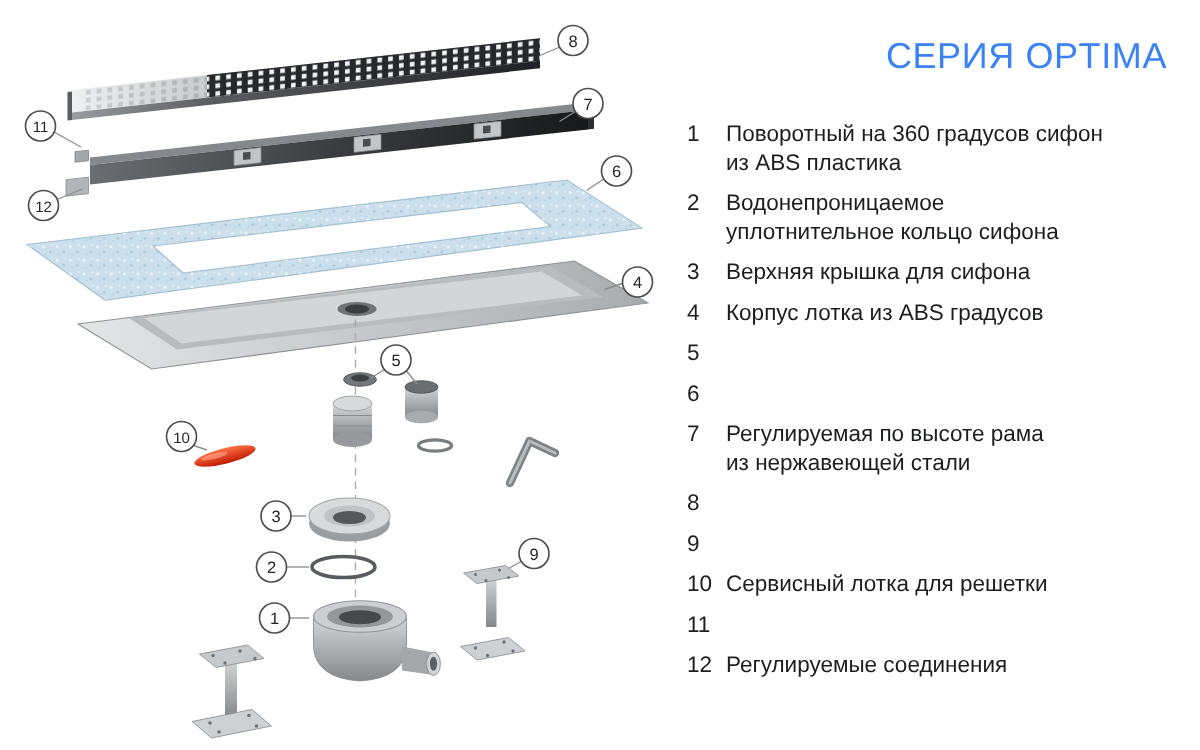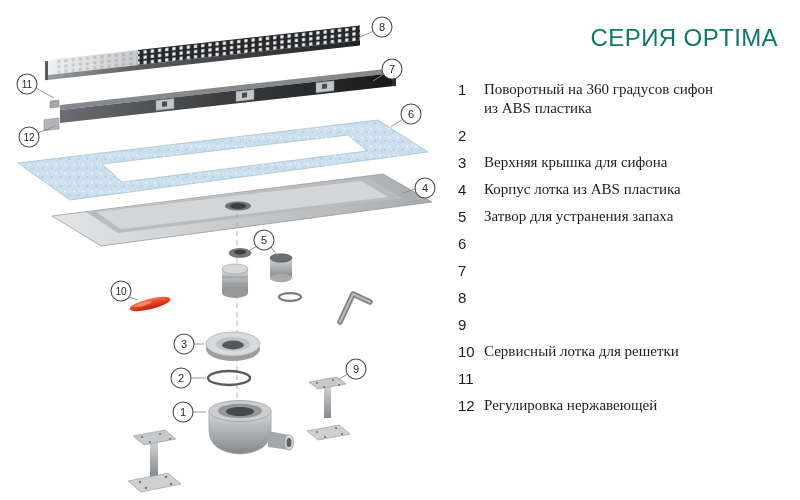--- a/index.html
+++ b/index.html
@@ -1,24 +1,24 @@
 <!DOCTYPE html>
 <html><head>
 <meta charset="utf-8">
 <style>
   html,body{margin:0;padding:0;background:#fff;}
   body{width:800px;height:500px;font-family:"Liberation Sans",sans-serif;}
   .page{display:flex;width:800px;height:500px;overflow:hidden;background:#fff;}
   .diagram{width:450px;height:500px;flex:none;position:relative;}
   .panel{flex:1;box-sizing:border-box;padding:20px 22px 0 0;}
-  .title{margin:4px 0 0;font-size:24px;font-weight:400;letter-spacing:.4px;color:#0f766e;text-align:right;}
+  .title{margin:4px 0 0;font-size:24px;font-weight:400;letter-spacing:.4px;color:#3b82f6;text-align:right;}
   ol.parts{list-style:none;margin:28px 0 0;padding:0 0 0 8px;}
   li.part{display:flex;margin-bottom:8px;font-size:15px;line-height:19px;color:#1c1d1f;}
   li.part .num{width:26px;flex:none;}
-  li.part .lbl{white-space:pre-line;font-family:Liberation Serif, serif;}
+  li.part .lbl{white-space:pre-line;}
   .co line{stroke:#8a8d90;stroke-width:.9;}
   .co circle{fill:#fff;stroke:#4b4d50;stroke-width:1.1;}
   .co text{font-size:11px;fill:#232527;text-anchor:middle;}
   .co.co2 text{font-size:10px;}
 </style>
 </head>
 <body>
 
 <div class="page">
 
@@ -253,43 +253,46 @@
     <h1 class="title">СЕРИЯ OPTIMA</h1>
     <ol class="parts">
   <li class="part">
     <span class="num">1</span>
     <span class="lbl">Поворотный на 360 градусов сифон
 из ABS пластика</span>
   </li>
 
   <li class="part">
     <span class="num">2</span>
+    <span class="lbl">Водонепроницаемое
+уплотнительное кольцо сифона</span>
   </li>
 
   <li class="part">
     <span class="num">3</span>
     <span class="lbl">Верхняя крышка для сифона</span>
   </li>
 
   <li class="part">
     <span class="num">4</span>
-    <span class="lbl">Корпус лотка из ABS пластика</span>
+    <span class="lbl">Корпус лотка из ABS градусов</span>
   </li>
 
   <li class="part">
     <span class="num">5</span>
-    <span class="lbl">Затвор для устранения запаха</span>
   </li>
 
   <li class="part">
     <span class="num">6</span>
   </li>
 
   <li class="part">
     <span class="num">7</span>
+    <span class="lbl">Регулируемая по высоте рама
+из нержавеющей стали</span>
   </li>
 
   <li class="part">
     <span class="num">8</span>
   </li>
 
   <li class="part">
     <span class="num">9</span>
   </li>
 
@@ -297,18 +300,18 @@
     <span class="num">10</span>
     <span class="lbl">Сервисный лотка для решетки</span>
   </li>
 
   <li class="part">
     <span class="num">11</span>
   </li>
 
   <li class="part">
     <span class="num">12</span>
-    <span class="lbl">Регулировка нержавеющей</span>
+    <span class="lbl">Регулируемые соединения</span>
   </li>
 </ol>
   </div>
 
 </div>
 
 </body></html>

